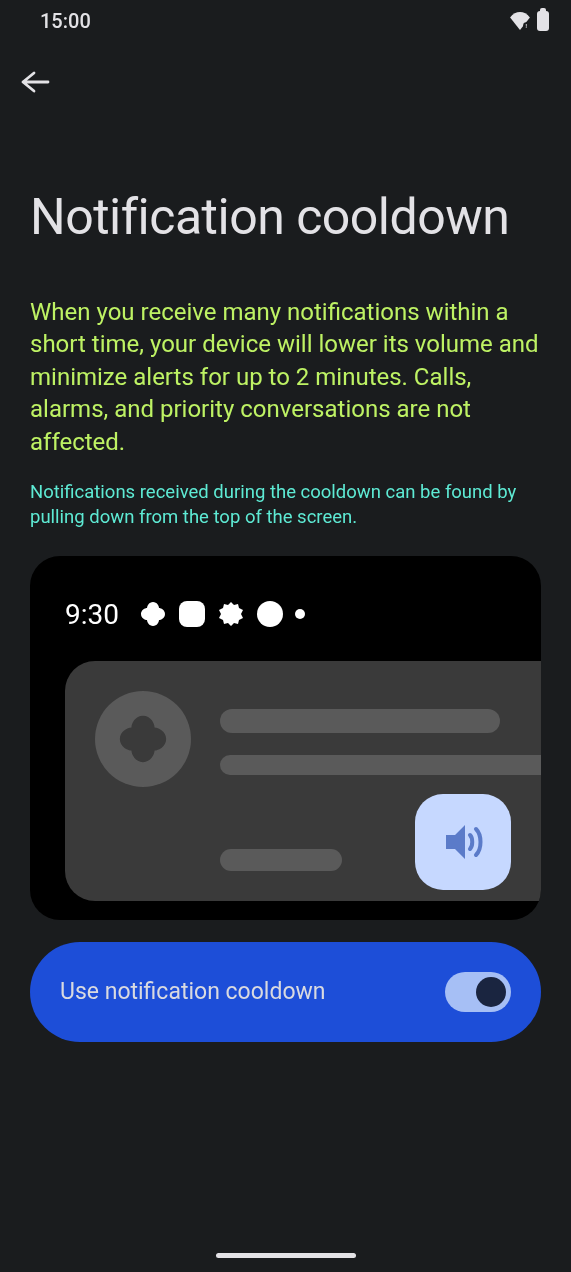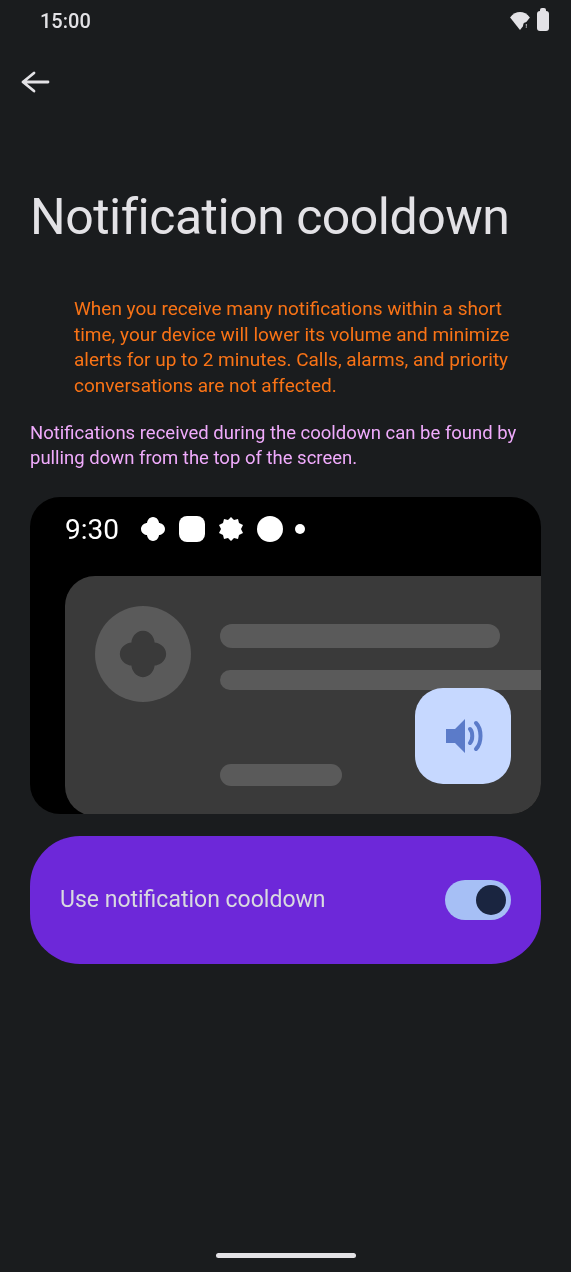--- a/index.html
+++ b/index.html
@@ -67,40 +67,39 @@
     }
     .page-title {
       font-size: 50px;
       font-weight: 400;
       color: #e3e2e6;
       margin-top: 90px;
       margin-bottom: 50px;
       letter-spacing: -0.5px;
     }
     .description {
-      font-size: 19px;
+      font-size: 24px;
       line-height: 1.35;
-      color: #f97316;
+      color: #bef264;
       margin-bottom: 22px;
-      margin-left: 44px;
     }
     .description-2 {
       font-size: 18.5px;
       line-height: 1.35;
-      color: #f0abfc;
+      color: #5eead4;
       margin-bottom: 26px;
     }
     .illustration {
       background: #000;
       border-radius: 30px;
-      padding: 16px 0 40px 0;
+      padding: 42px 0 40px 0;
       margin-bottom: 22px;
       overflow: hidden;
       position: relative;
-      height: 317px;
+      height: 364px;
     }
     .illus-header {
       display: flex;
       align-items: center;
       gap: 12px;
       padding: 0 35px;
       margin-bottom: 30px;
     }
     .illus-time {
       font-size: 28px;
@@ -181,23 +180,23 @@
       border-radius: 28px;
       display: flex;
       align-items: center;
       justify-content: center;
     }
     .volume-icon {
       width: 50px;
       height: 50px;
     }
     .toggle-row {
-      background: #6d28d9;
+      background: #1d4ed8;
       border-radius: 50px;
-      padding: 44px 30px;
+      padding: 30px 30px;
       display: flex;
       align-items: center;
       justify-content: space-between;
       gap: 37px;
     }
     .toggle-label {
       font-size: 23px;
       color: #d9dae0;
     }
     .switch {

